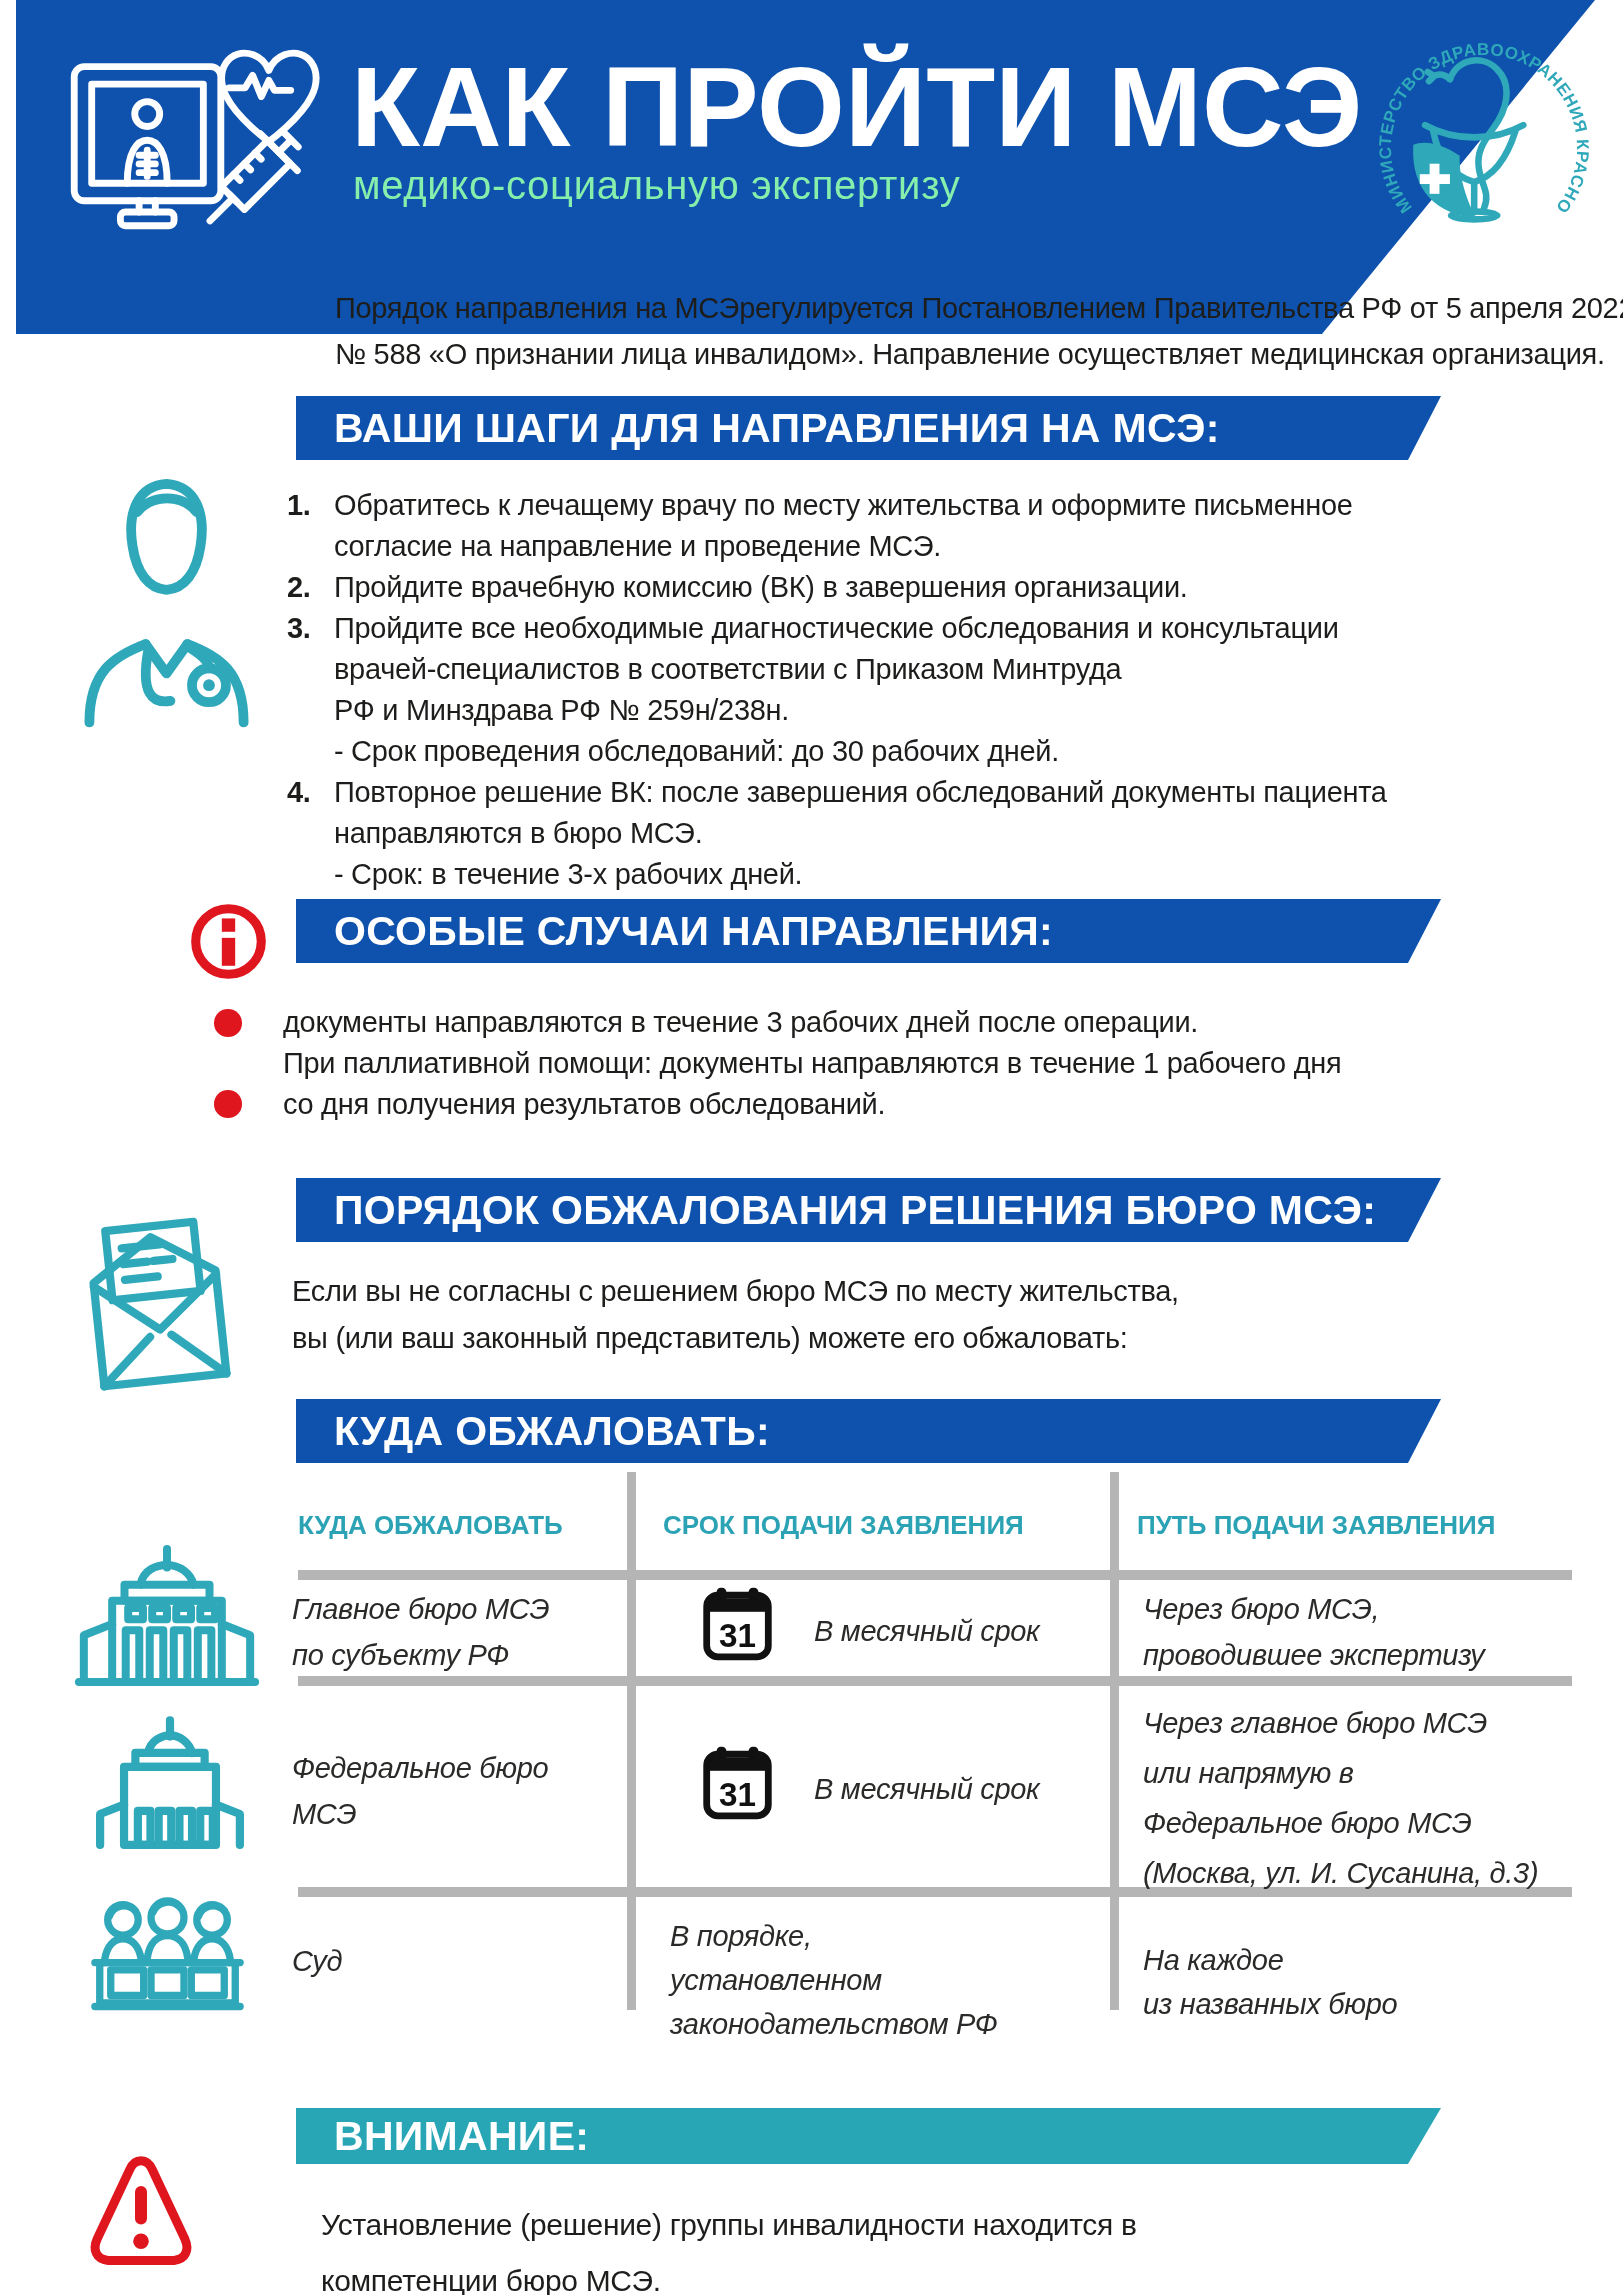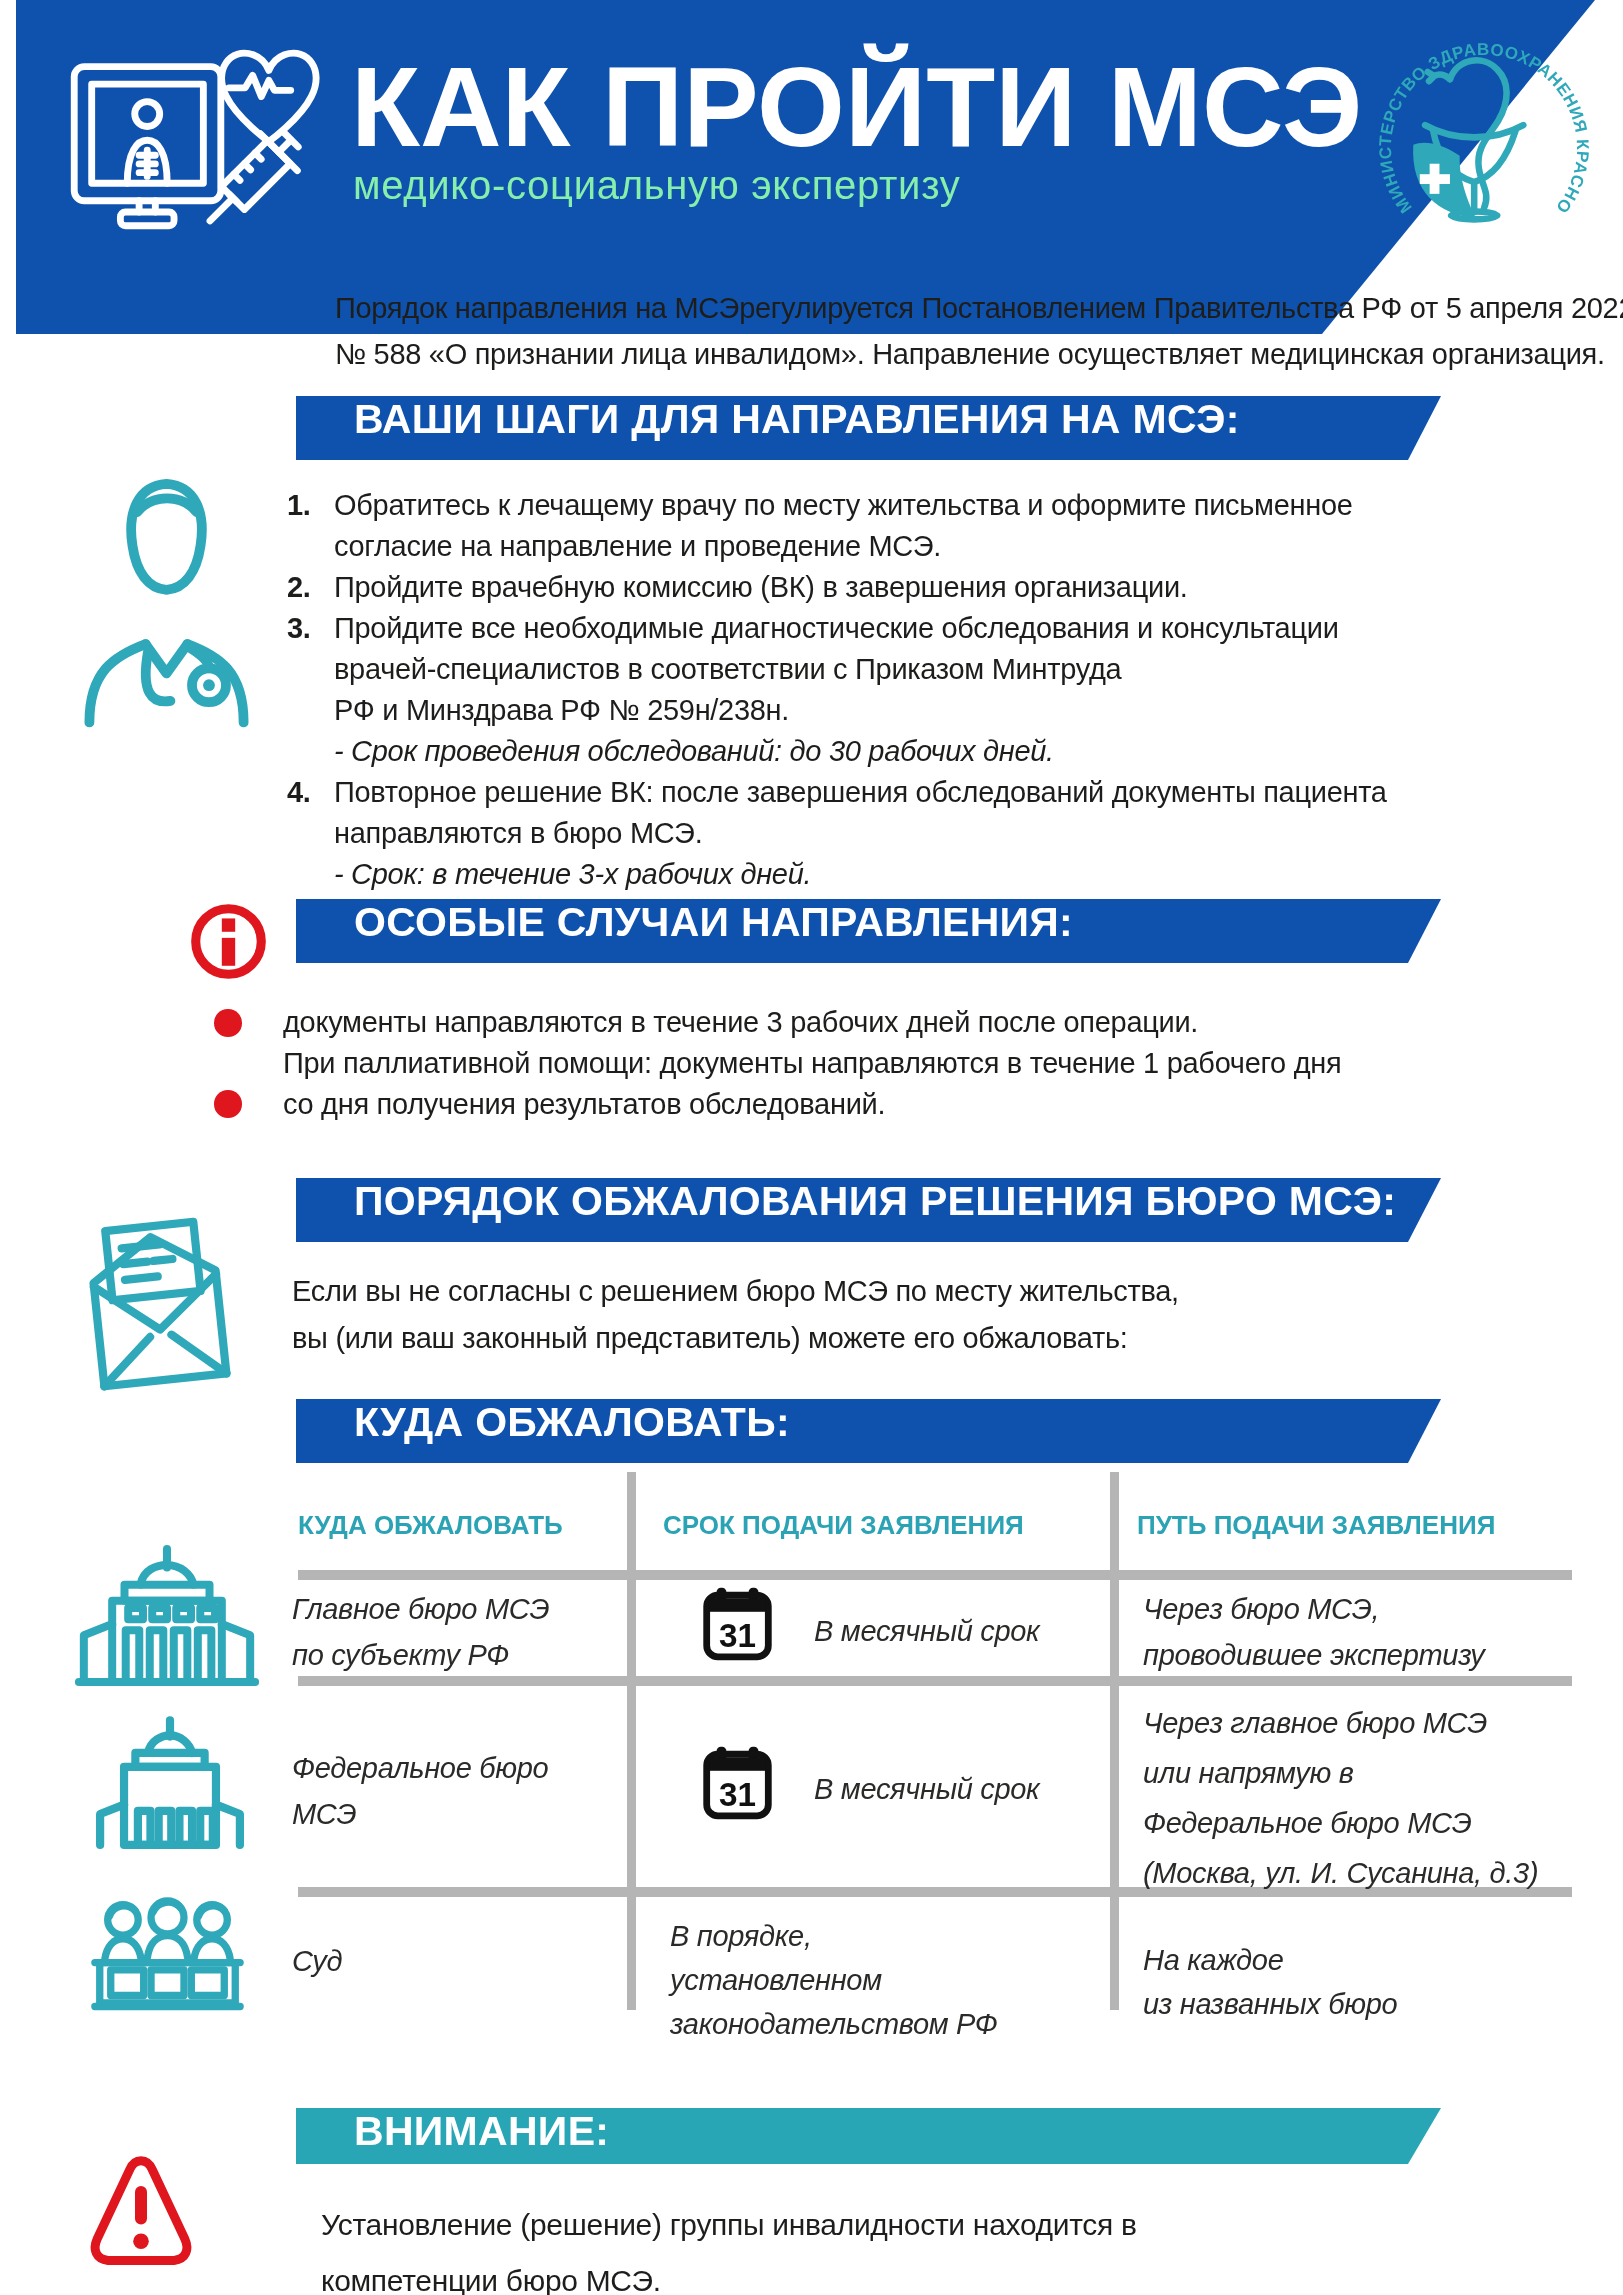--- a/index.html
+++ b/index.html
@@ -21,29 +21,29 @@
   .hero-sub{left:337px;top:165px;font-size:40px;color:#86efac;letter-spacing:0.7px;line-height:1.0}
   .hero-icons{left:47px;top:26px;width:262px;height:216px}
   .logo{left:1353px;top:17px;width:262px;height:262px}
 
   
   .intro{left:335px;top:285px;font-size:29px;line-height:46px;letter-spacing:-0.3px}
 
   
   .band{left:296px;width:1145px;height:64px;background:var(--blue);color:#fff;
         clip-path:polygon(0 0,100% 0,calc(100% - 33px) 100%,0 100%);
-        display:flex;align-items:flex-start;padding-left:58px;
+        display:flex;align-items:center;padding-left:38px;
         font-size:41px;font-weight:bold;letter-spacing:0.3px}
   .band.teal{background:var(--teal)}
 
   
   .steps{left:287px;top:485px;font-size:29px;line-height:41px;letter-spacing:-0.3px}
   .step{display:flex}
   .step .num{width:47px;font-weight:bold;flex:none}
-  .note{font-style:italic}
+  .note{}
 
   
   .bullets{left:283px;top:1002px;font-size:29px;line-height:41px;letter-spacing:-0.3px}
   .dot{width:27.5px;height:27.5px;border-radius:50%;background:var(--red)}
 
   
   .appeal-text{left:292px;top:1268px;font-size:29px;line-height:47px;letter-spacing:-0.3px}
 
   
   .th{font-size:26px;font-weight:bold;color:#2BA3B5;letter-spacing:0;white-space:nowrap}

